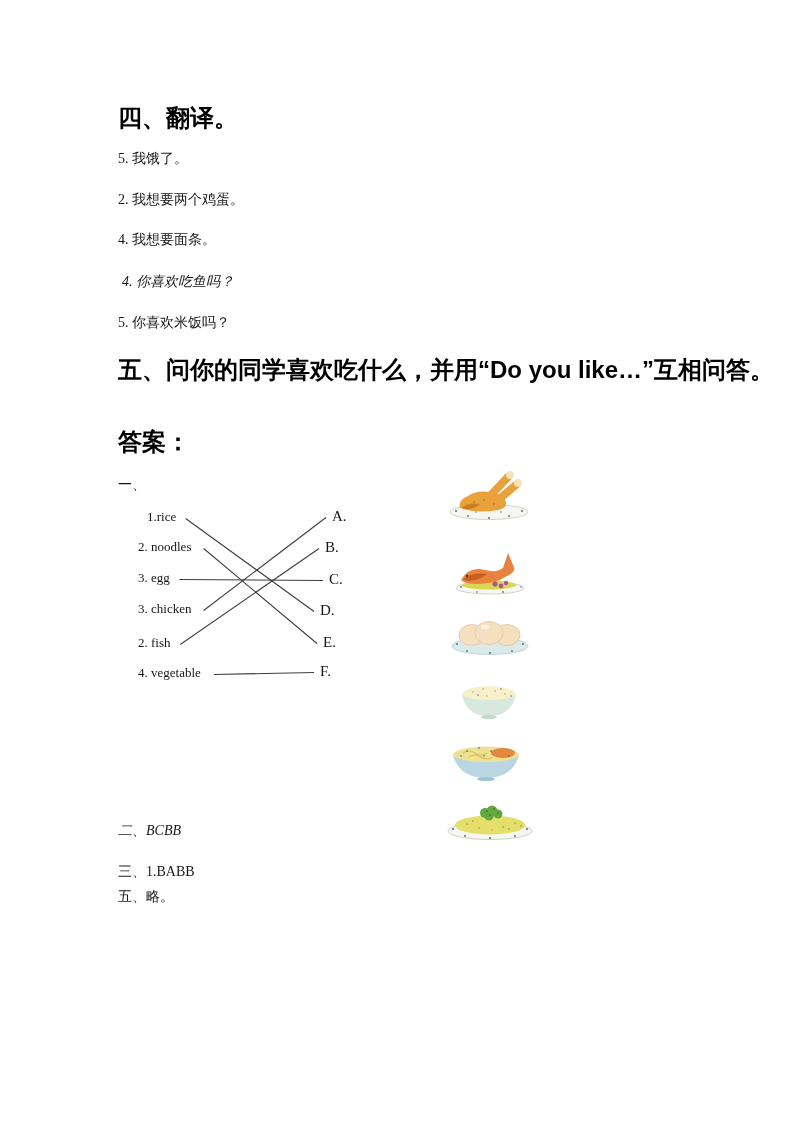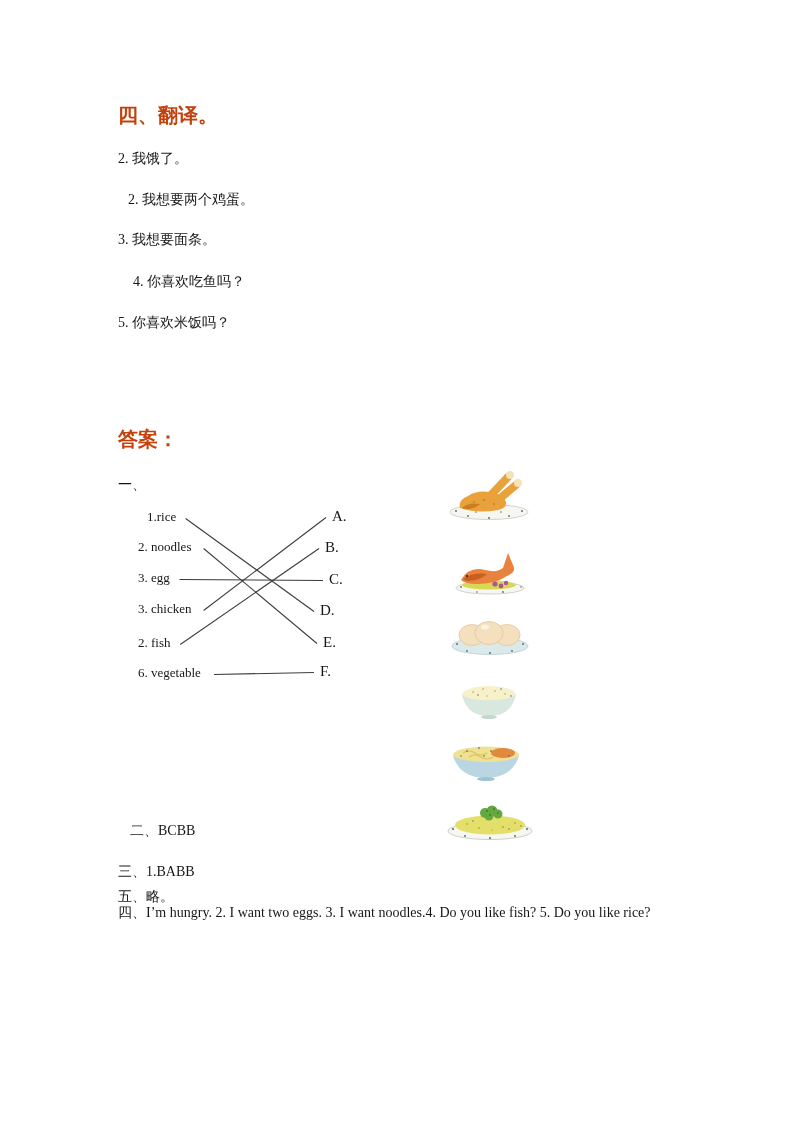--- a/index.html
+++ b/index.html
@@ -1,51 +1,52 @@
 <!DOCTYPE html>
 <html style="--roast-chicken-main: #E9A13B; --roast-chicken-shade: #C97F1E; --roast-chicken-tip: #F6E3B5; --roast-chicken-plate: #F7F7F2; --fish-dish-main: #E8823C; --fish-dish-shade: #C85E20; --fish-dish-garnish: #D8D855; --fish-dish-berries: #A85A90; --fish-dish-plate: #F7F7F2; --egg-plate-main: #F4E0BE; --egg-plate-shade: #E3C594; --egg-plate-plate: #DCE9EB; --rice-bowl-main: #F6F1CB; --rice-bowl-bowl: #D9E8DF; --rice-bowl-shade: #C3D8CE; --noodle-bowl-main: #EFE193; --noodle-bowl-topping: #E0893F; --noodle-bowl-bowl: #BAD6E2; --vegetable-plate-main: #E4DF6B; --vegetable-plate-florets: #63A93F; --vegetable-plate-plate: #F7F7F2;"><head>
 <meta charset="utf-8">
 <style>
   html,body{margin:0;padding:0;background:#fff;}
   .page{
     position:relative;width:793px;height:1122px;background:#ffffff;overflow:hidden;
     font-family:"Liberation Serif","DejaVu Serif",serif;color:#161616;
   }
   .abs{position:absolute;white-space:nowrap;}
-  .hdr{font-family:Liberation Sans, sans-serif;font-weight:700;font-size:20px;color:#c2410c;}
+  .hdr{font-family:Liberation Sans, sans-serif;font-weight:700;font-size:24px;color:#000000;}
   .body-txt{font-size:14px;}
   .match-lbl{font-size:13px;}
   .letter-lbl{font-size:15px;}
   .ans-line{font-size:14px;}
   svg{display:block;}
   #line-layer{position:absolute;left:0;top:0;pointer-events:none;}
   .food{position:absolute;}
 </style>
 </head>
 <body>
 
 <div class="page">
 
   <div class="abs hdr" style="left:118px;top:102px;">四、翻译。</div>
-  <div class="abs body-txt" style="left:118px;top:150px;">2. 我饿了。</div>
-  <div class="abs body-txt" style="left:118px;top:191px;margin-left:10px;">2. 我想要两个鸡蛋。</div>
-  <div class="abs body-txt" style="left:118px;top:231px;">3. 我想要面条。</div>
-  <div class="abs body-txt" style="left:133px;top:273px;">4. 你喜欢吃鱼吗？</div>
+  <div class="abs body-txt" style="left:118px;top:150px;">5. 我饿了。</div>
+  <div class="abs body-txt" style="left:118px;top:191px;">2. 我想要两个鸡蛋。</div>
+  <div class="abs body-txt" style="left:118px;top:231px;">4. 我想要面条。</div>
+  <div class="abs body-txt" style="left:122px;top:273px;font-style:italic;">4. 你喜欢吃鱼吗？</div>
   <div class="abs body-txt" style="left:118px;top:314px;">5. 你喜欢米饭吗？</div>
 
+  <div class="abs hdr" style="left:118px;top:354px;">五、问你的同学喜欢吃什么，并用“Do you like…”互相问答。</div>
 
   <div class="abs hdr" style="left:118px;top:426px;">答案：</div>
   <div class="abs body-txt" style="left:118px;top:476px;">一、</div>
 
   <div class="abs match-lbl" style="left:147px;top:509px;">1.rice</div>
   <div class="abs match-lbl" style="left:138px;top:539px;">2. noodles</div>
   <div class="abs match-lbl" style="left:138px;top:570px;text-align:right;">3. egg</div>
   <div class="abs match-lbl" style="left:138px;top:601px;">3. chicken</div>
   <div class="abs match-lbl" style="left:138px;top:635px;">2. fish</div>
-  <div class="abs match-lbl" style="left:138px;top:665px;">6. vegetable</div>
+  <div class="abs match-lbl" style="left:138px;top:665px;">4. vegetable</div>
 
   <div class="abs letter-lbl" style="left:332px;top:508px;">A.</div>
   <div class="abs letter-lbl" style="left:325px;top:539px;">B.</div>
   <div class="abs letter-lbl" style="left:329px;top:571px;">C.</div>
   <div class="abs letter-lbl" style="left:320px;top:602px;">D.</div>
   <div class="abs letter-lbl" style="left:323px;top:634px;">E.</div>
   <div class="abs letter-lbl" style="left:320px;top:663px;">F.</div>
 
   <svg id="line-layer" width="793" height="1122">
       <line x1="185.609375" y1="518.5" x2="314" y2="611.5" stroke="#3d3d3d" stroke-width="1.1"></line>
@@ -192,18 +193,17 @@
       </g>
       <g fill="#3f7d28">
           <circle cx="42" cy="11" r="1"></circle>
           <circle cx="49" cy="9" r="1"></circle>
           <circle cx="53" cy="13" r="0.9"></circle>
           <circle cx="45" cy="15" r="0.9"></circle>
         </g>
     </svg>
   </div>
 
-  <div class="abs ans-line" style="left:130px;top:822px;">二、BCBB</div>
+  <div class="abs ans-line" style="left:118px;top:822px;font-style:italic;">二、BCBB</div>
   <div class="abs ans-line" style="left:118px;top:863px;">三、1.BABB</div>
-  <div class="abs ans-line" style="left:118px;top:904px;">四、I’m hungry. 2. I want two eggs. 3. I want noodles.4. Do you like fish? 5. Do you like rice?</div>
   <div class="abs ans-line" style="left:118px;top:888px;">五、略。</div>
 
 </div>
 
 </body></html>

